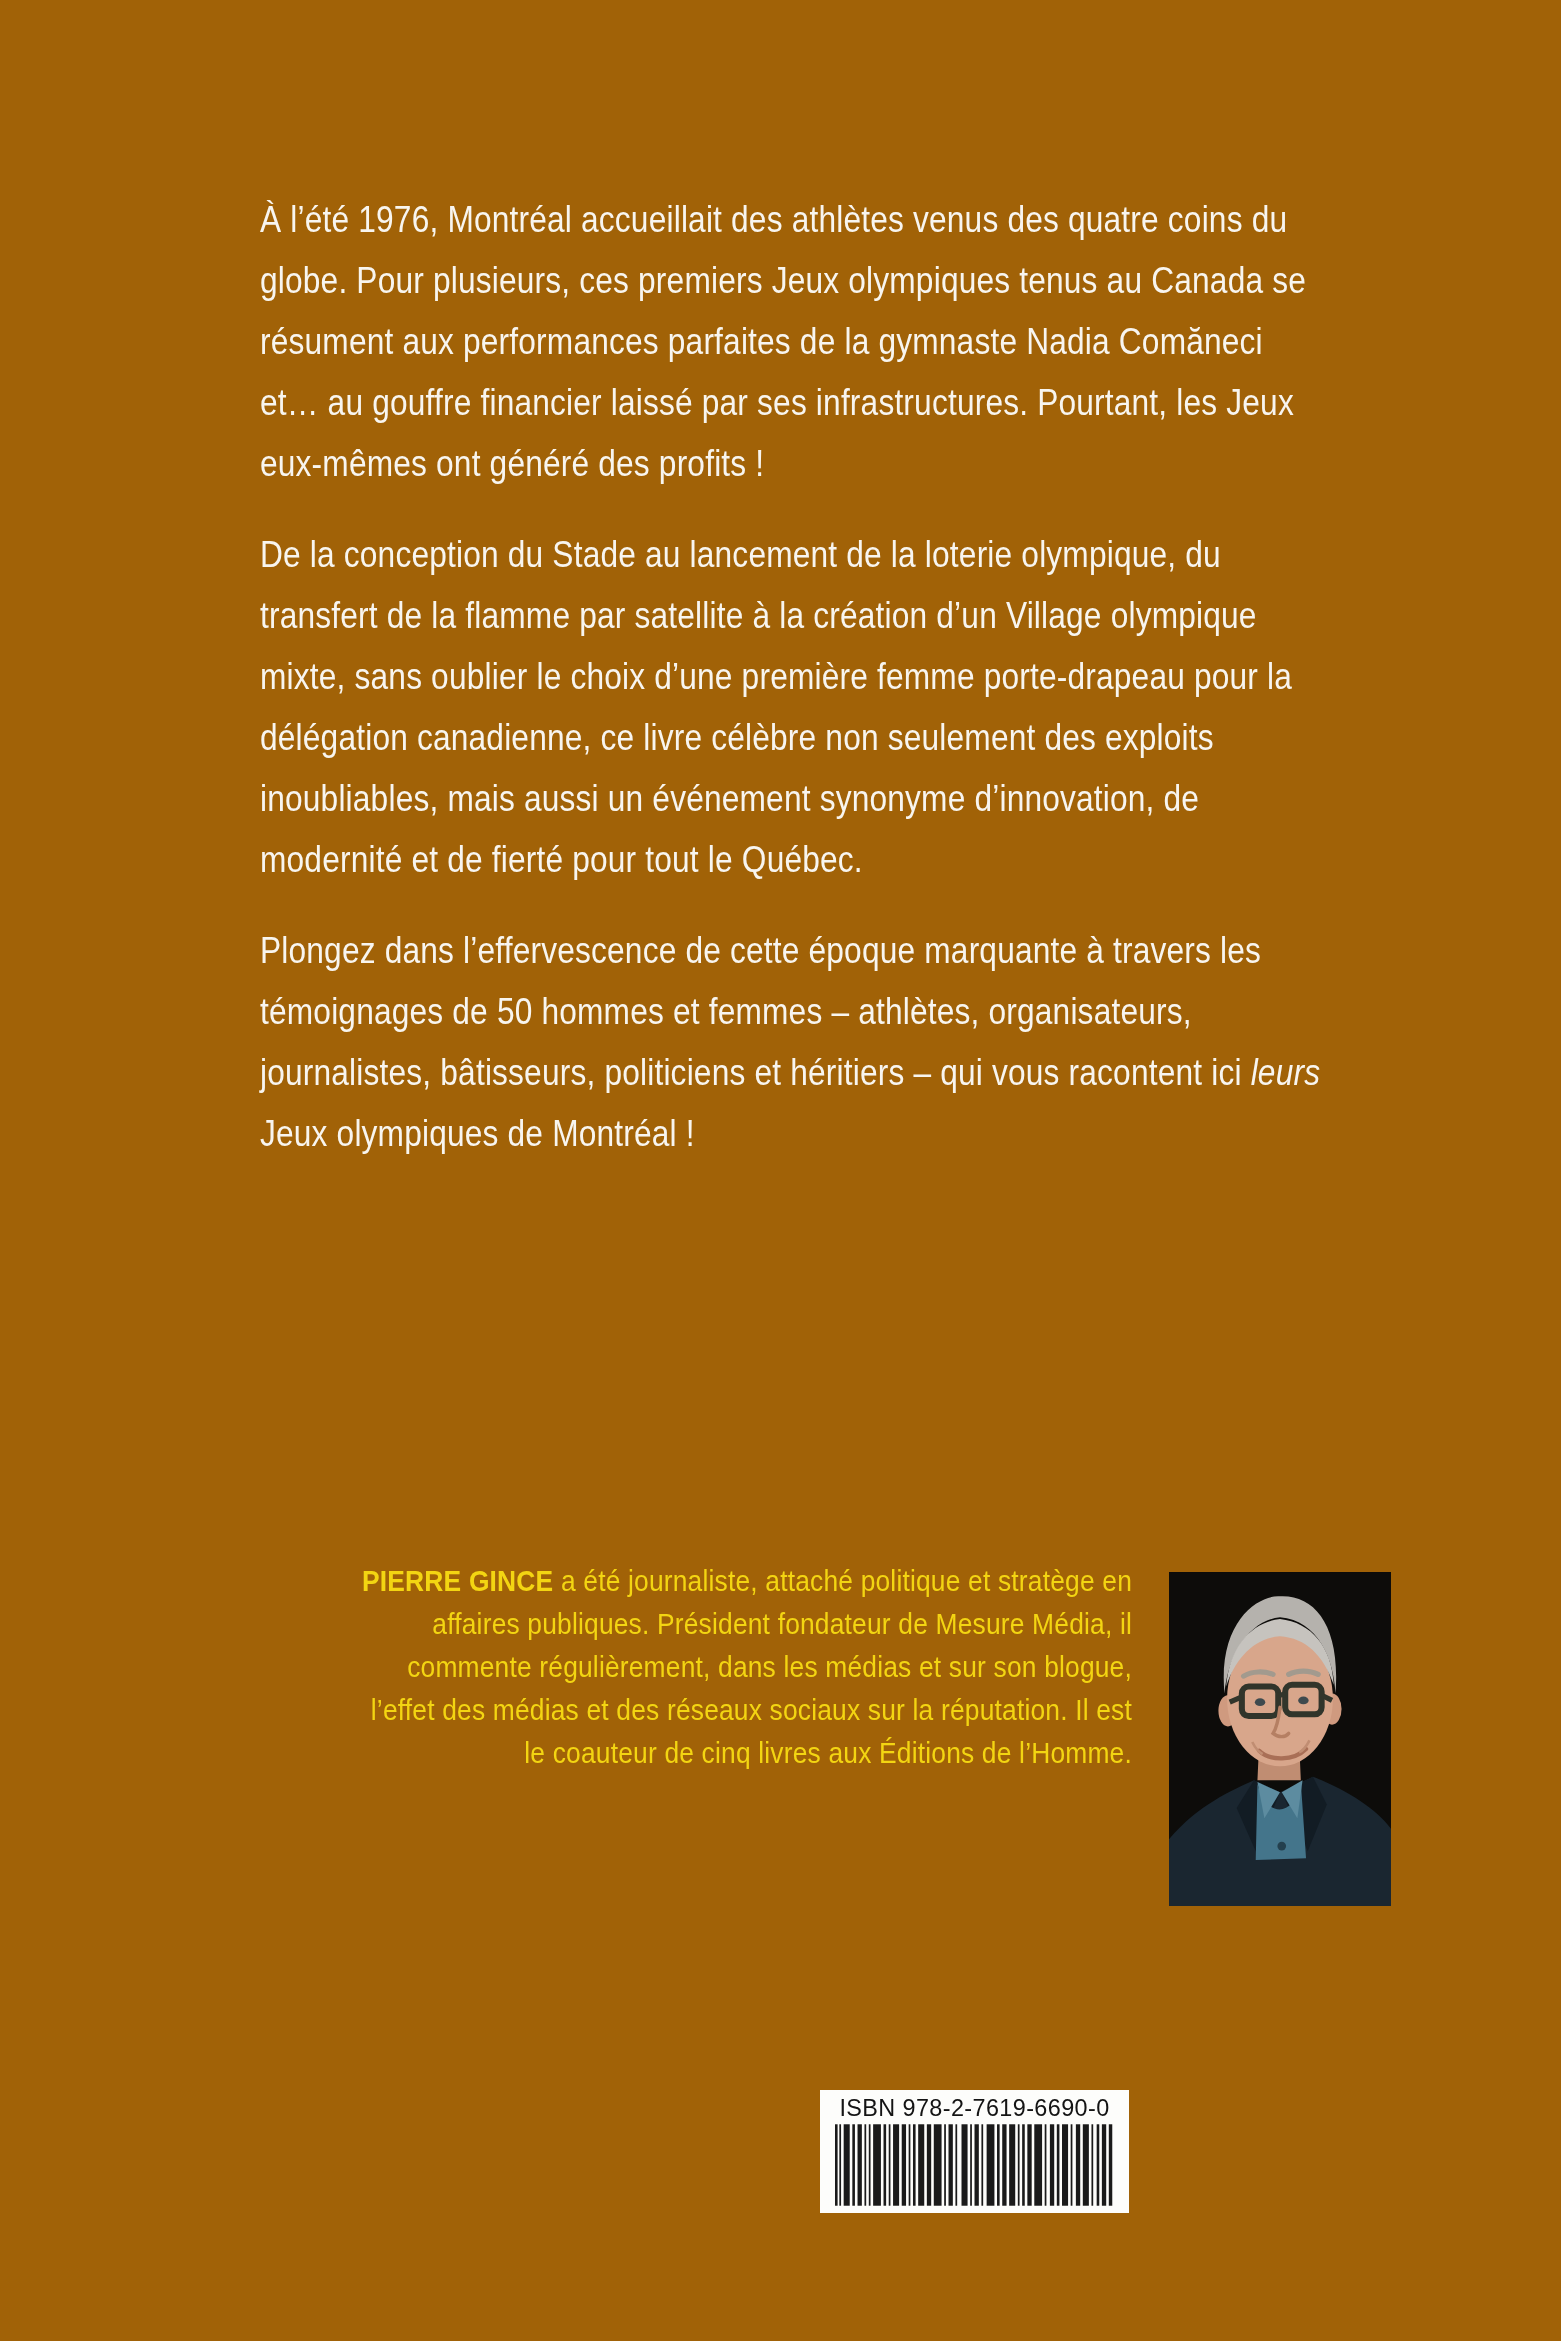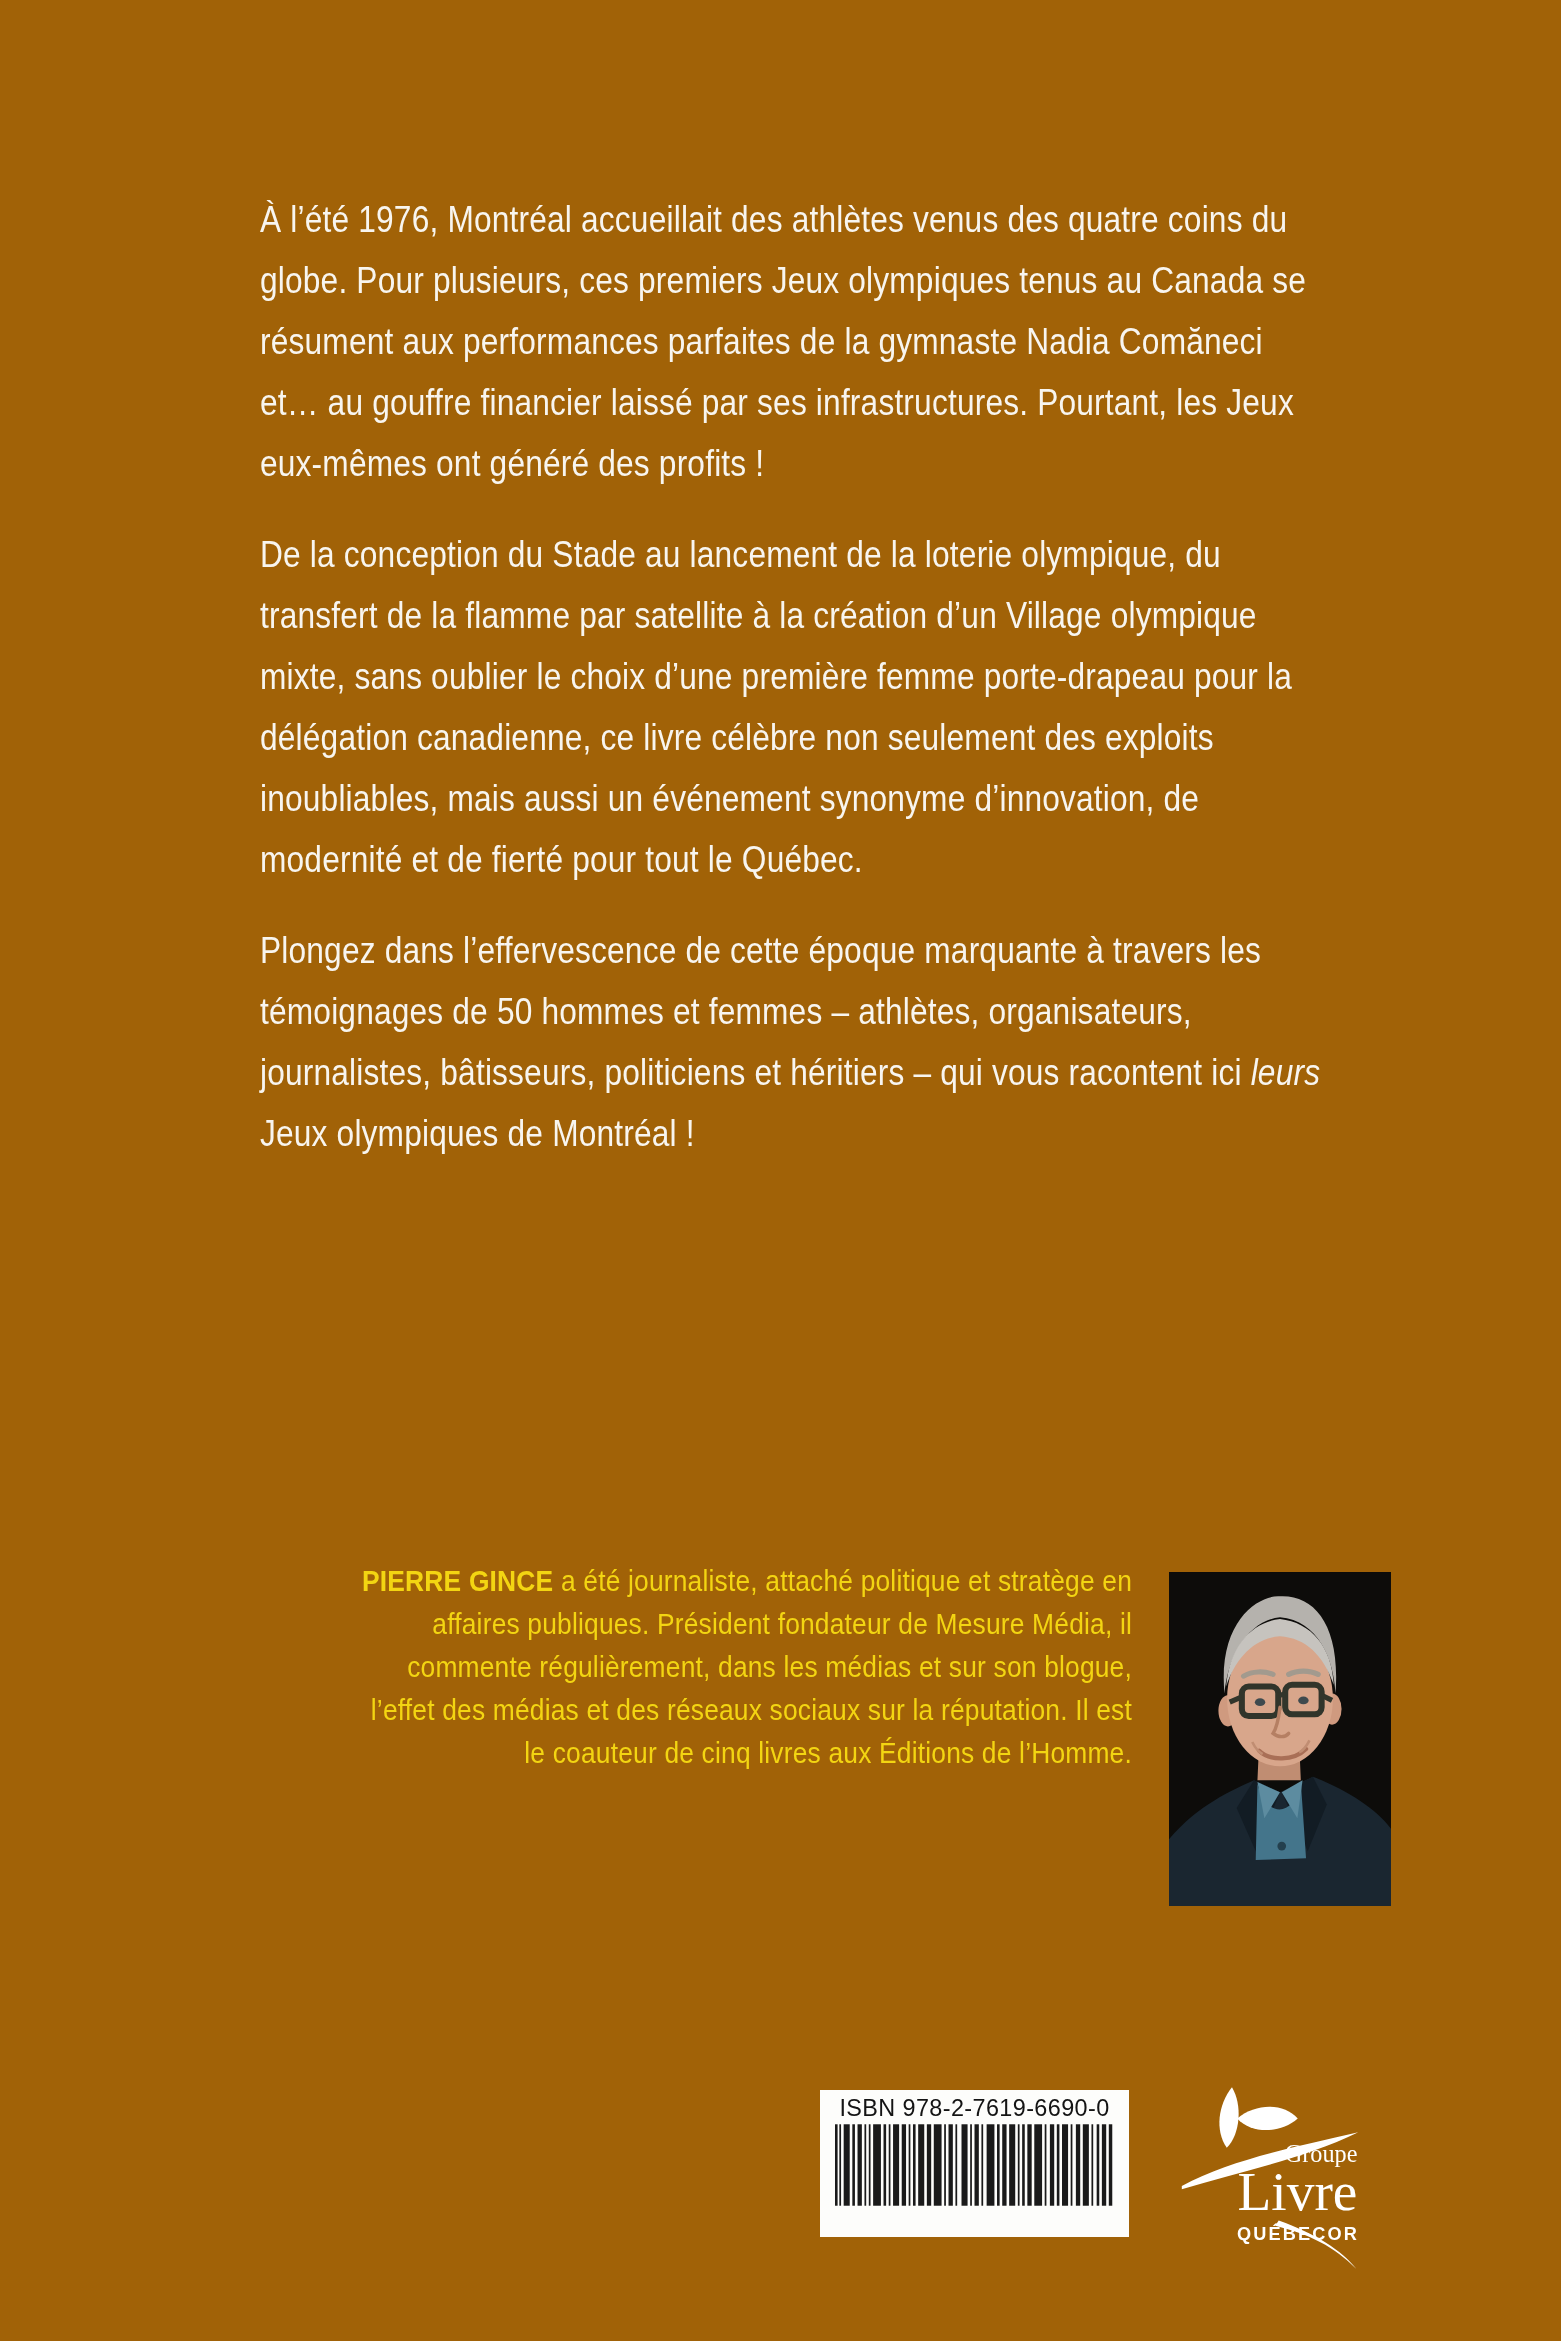--- a/index.html
+++ b/index.html
@@ -55,21 +55,21 @@
     background: #0d0c0a;
   }
   .photo svg { display: block; width: 100%; height: 100%; }
 
   
   .isbn-box {
     position: absolute;
     left: 820px;
     top: 2090px;
     width: 309px;
-    height: 147px;
+    height: 123px;
     background: #fdfdfb;
     box-sizing: border-box;
     padding-top: 4.3px;
     text-align: center;
   }
   .isbn-label {
     color: #141414;
     font-size: 23.4px;
     letter-spacing: 0.4px;
     line-height: 28px;
@@ -193,31 +193,15 @@
           <rect x="278" y="0" width="5" height="94"></rect>
         <rect x="286" y="0" width="7" height="94"></rect>
           <rect x="296" y="0" width="2" height="94"></rect>
         <rect x="302" y="0" width="3" height="94"></rect>
           <rect x="308" y="0" width="5" height="94"></rect>
         <rect x="316" y="0" width="4" height="94"></rect>
       </g>
     </svg>
   </div>
 
-  <div class="logo">
-    <svg viewBox="0 0 200 220">
-      <g fill="#ffffff">
-
-        <path d="M52,8 C36,28 32,58 46,78 C62,62 64,28 52,8 Z"></path>
-        <path d="M58,44 C80,26 112,26 128,44 C108,62 74,62 58,44 Z"></path>
-
-        <path d="M-6,122 C50,92 120,78 198,60 C132,92 58,106 -6,126 Z"></path>
-
-        <path d="M106,162 C150,178 178,196 196,218 C170,192 142,178 102,168 Z"></path>
-      </g>
-      <text class="t-groupe" x="197" y="94" text-anchor="end">Groupe</text>
-      <text class="t-livre" x="197" y="150" text-anchor="end">Livre</text>
-      <text class="t-quebecor" x="199" y="185" text-anchor="end">QUÉBECOR</text>
-    </svg>
-  </div>
 
 </div>
 
 
 </body></html>

